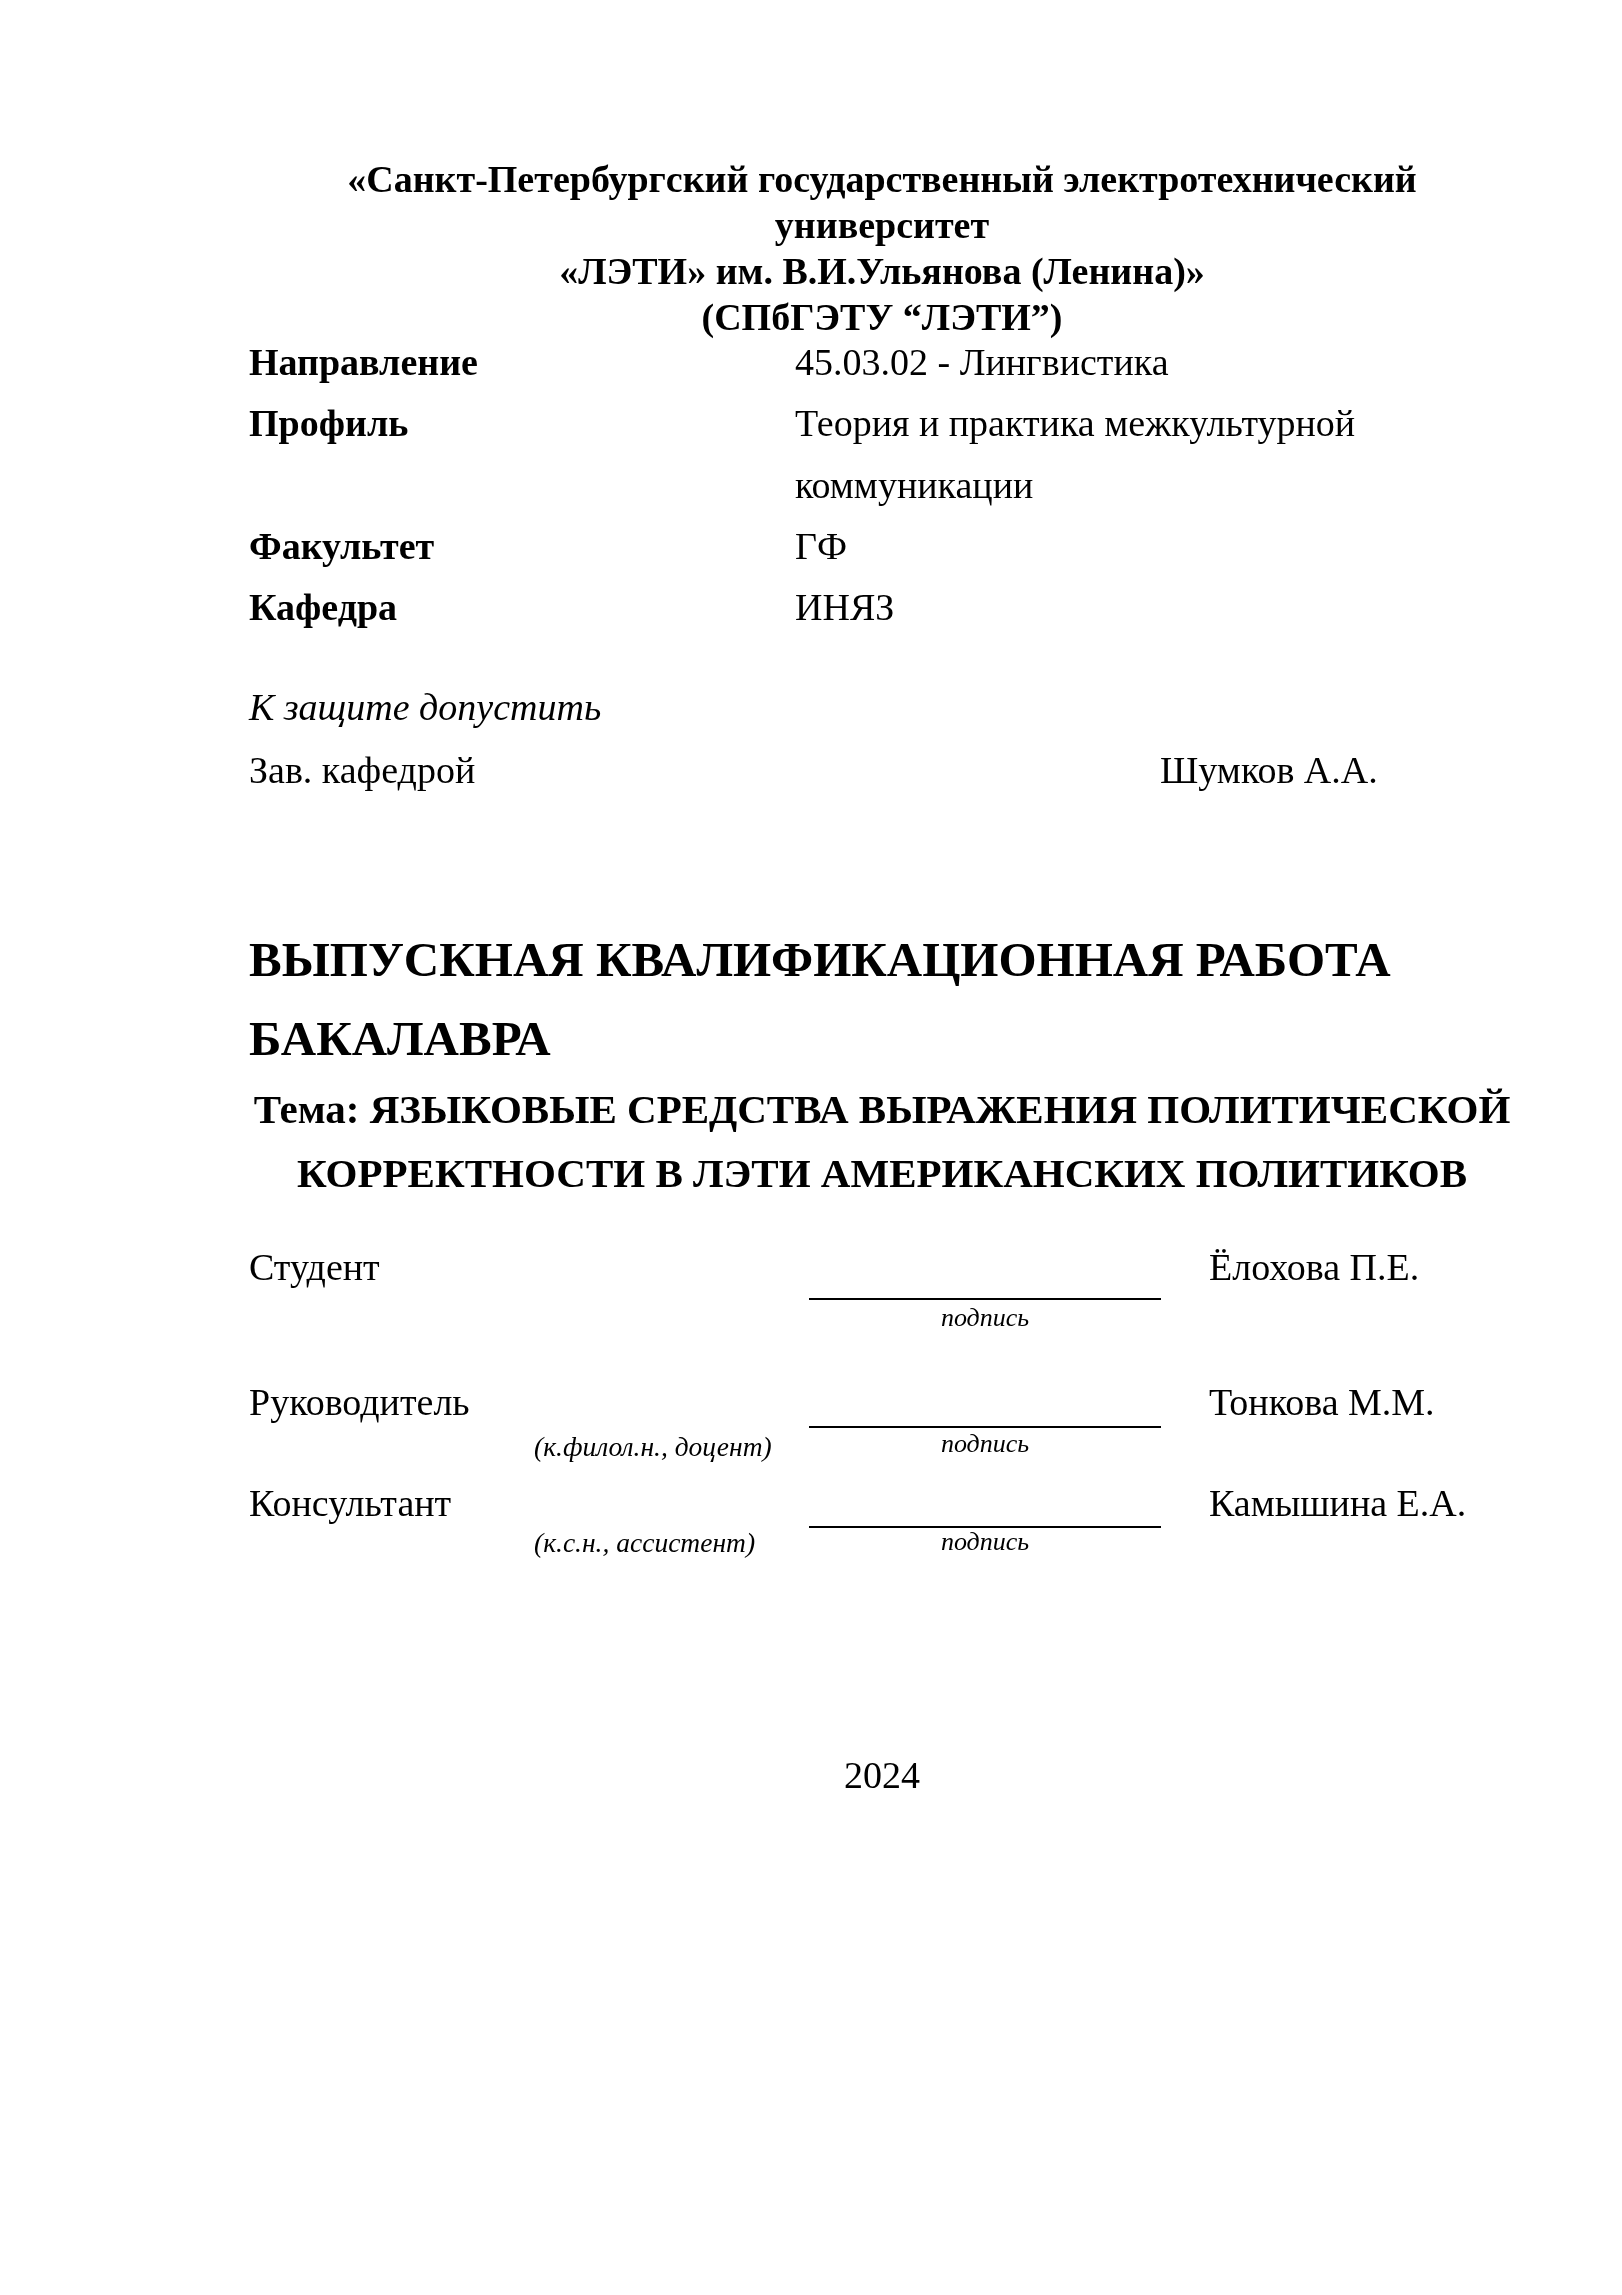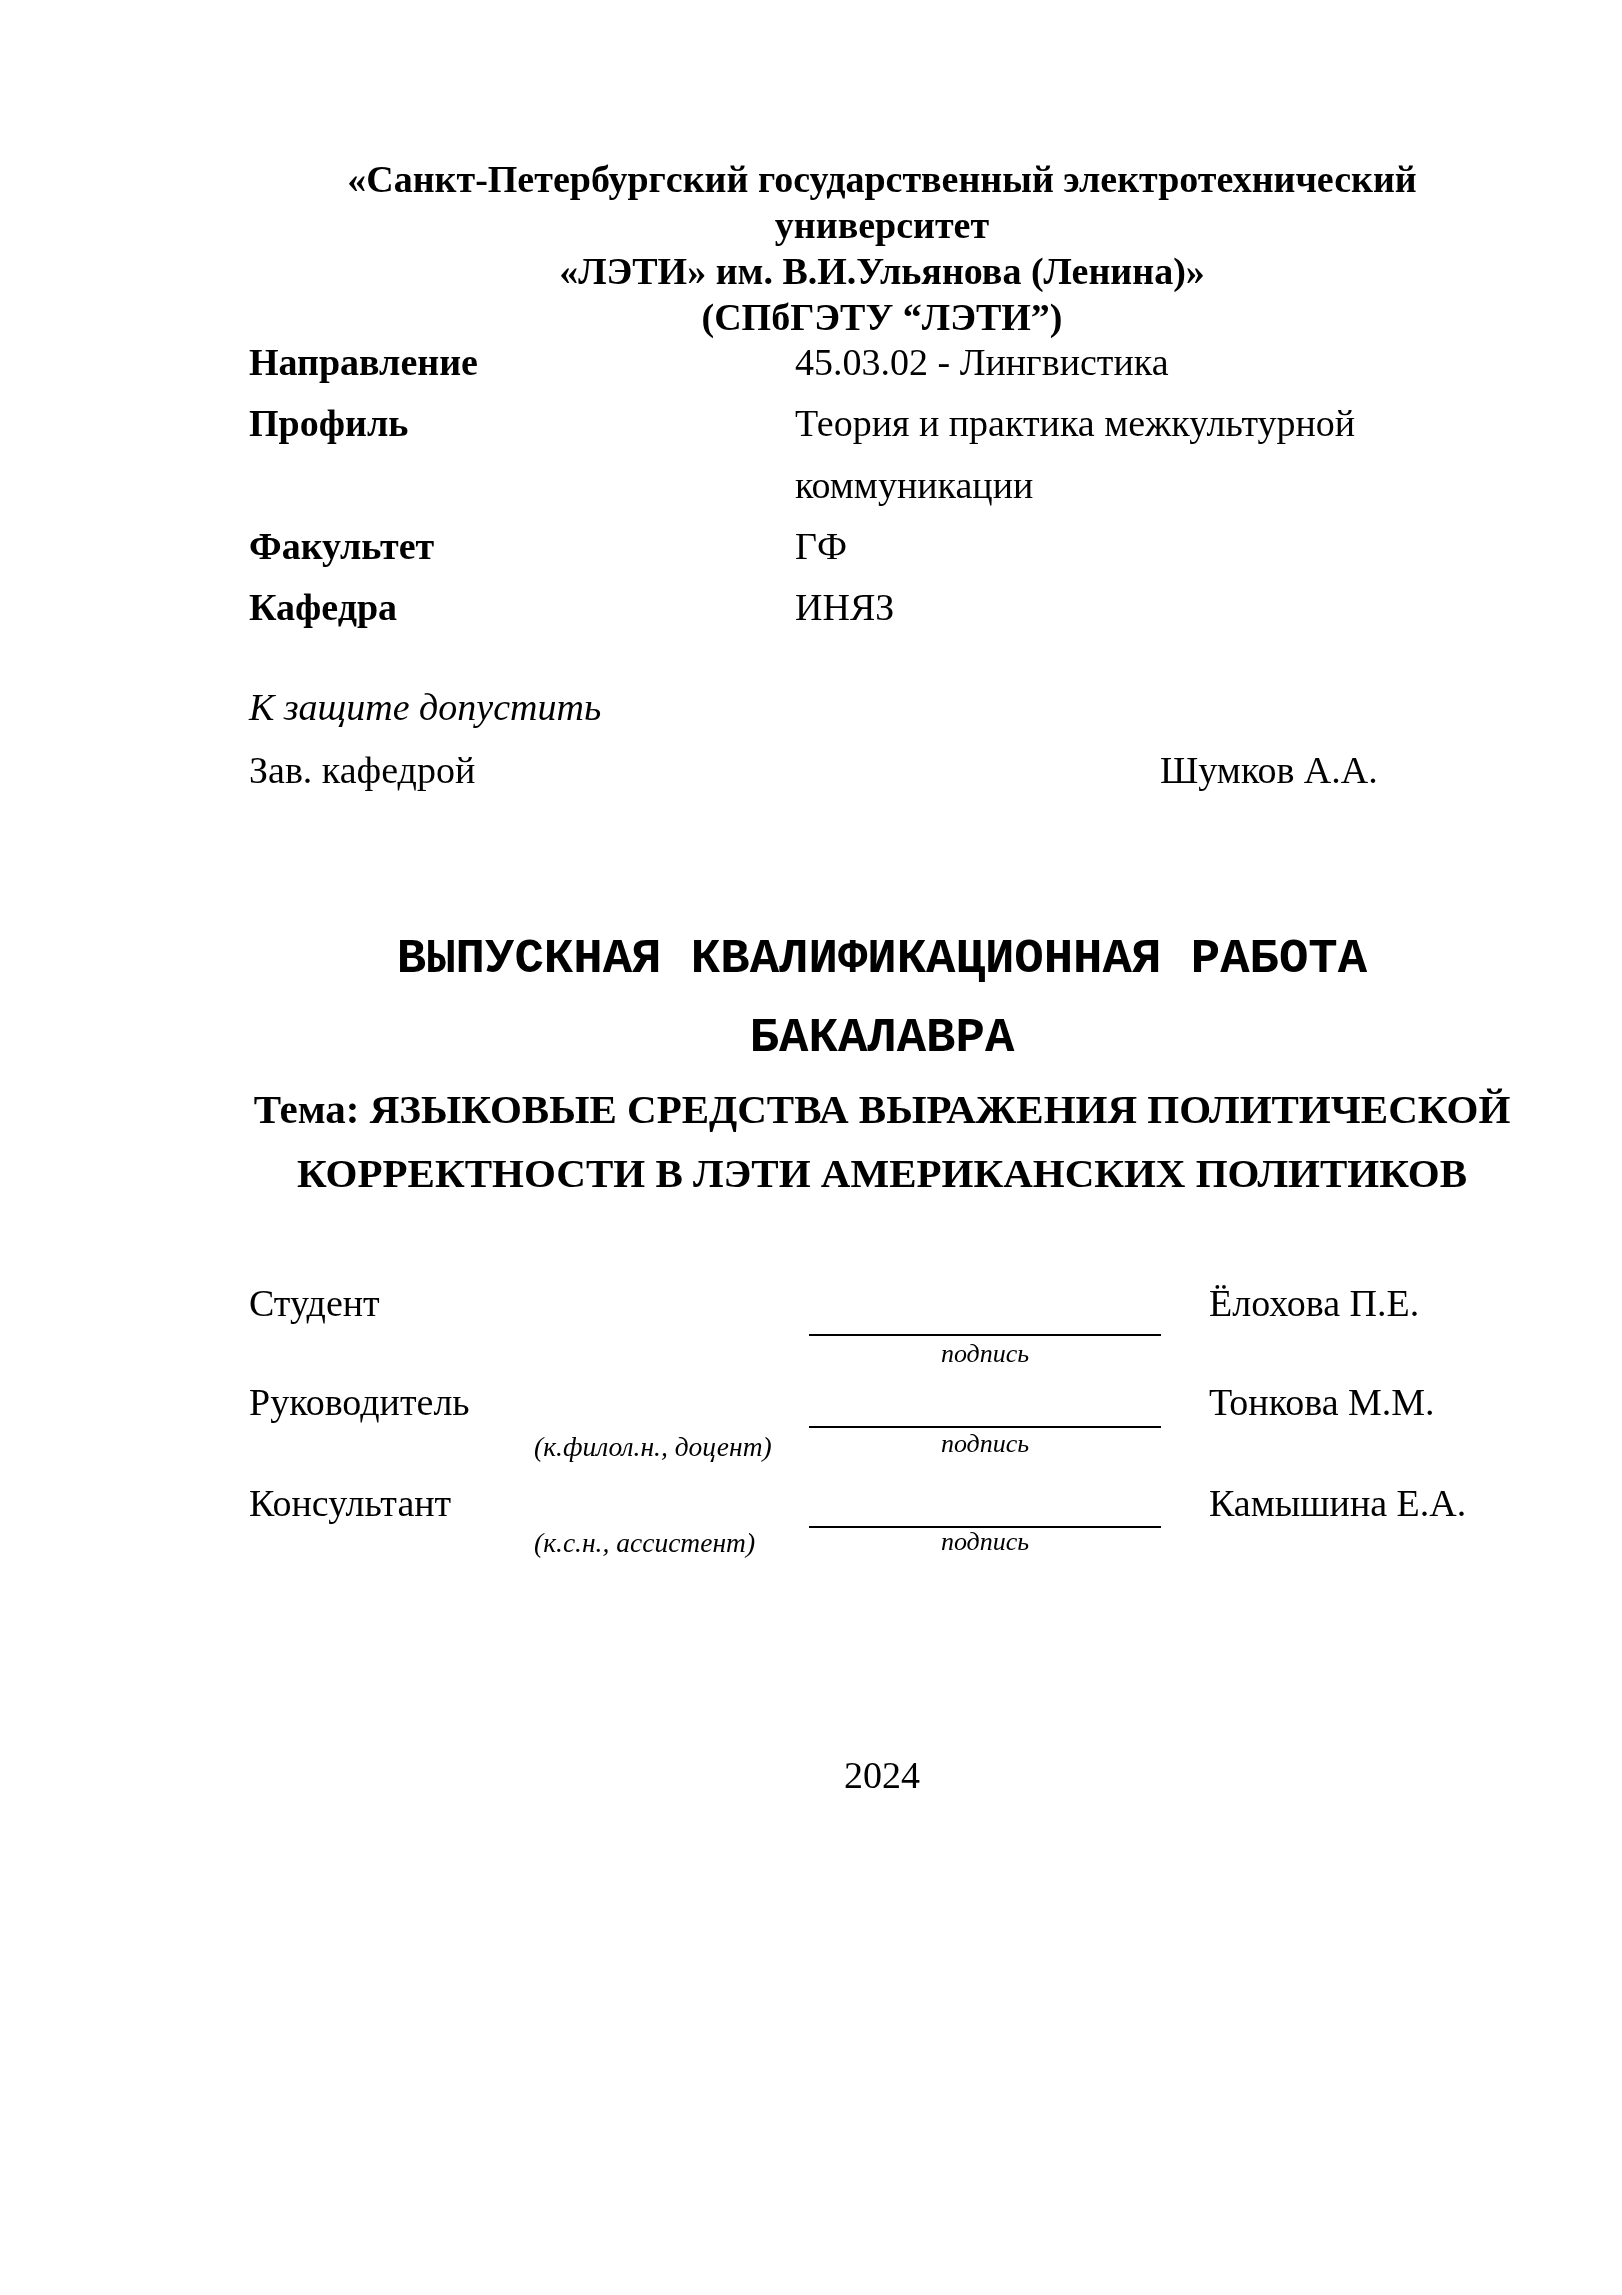--- a/index.html
+++ b/index.html
@@ -58,46 +58,44 @@
   .head-name {
     position: absolute;
     left: 911px;
   }
   
   .title {
     position: absolute;
     top: 920px;
     left: 249px;
     width: 1266px;
-    text-align: center;
     font-weight: bold;
     font-size: 49px;
     line-height: 79px;
-    font-family: Liberation Mono, monospace;
   }
   .topic {
     position: absolute;
     top: 1077px;
     left: 249px;
     width: 1266px;
     text-align: center;
     font-weight: bold;
     font-size: 41px;
     line-height: 64px;
   }
   
   .sigrow {
     position: absolute;
     left: 249px;
     width: 1266px;
     height: 102px;
     font-size: 38px;
     line-height: 38px;
   }
-  .sig1 { top: 1284px; }
+  .sig1 { top: 1248px; }
   .sig2 { top: 1383px; }
   .sig3 { top: 1484px; text-decoration: underline; }
   .role {
     position: absolute;
     left: 0;
     top: 0;
     white-space: nowrap;
   }
   .signame {
     position: absolute;

